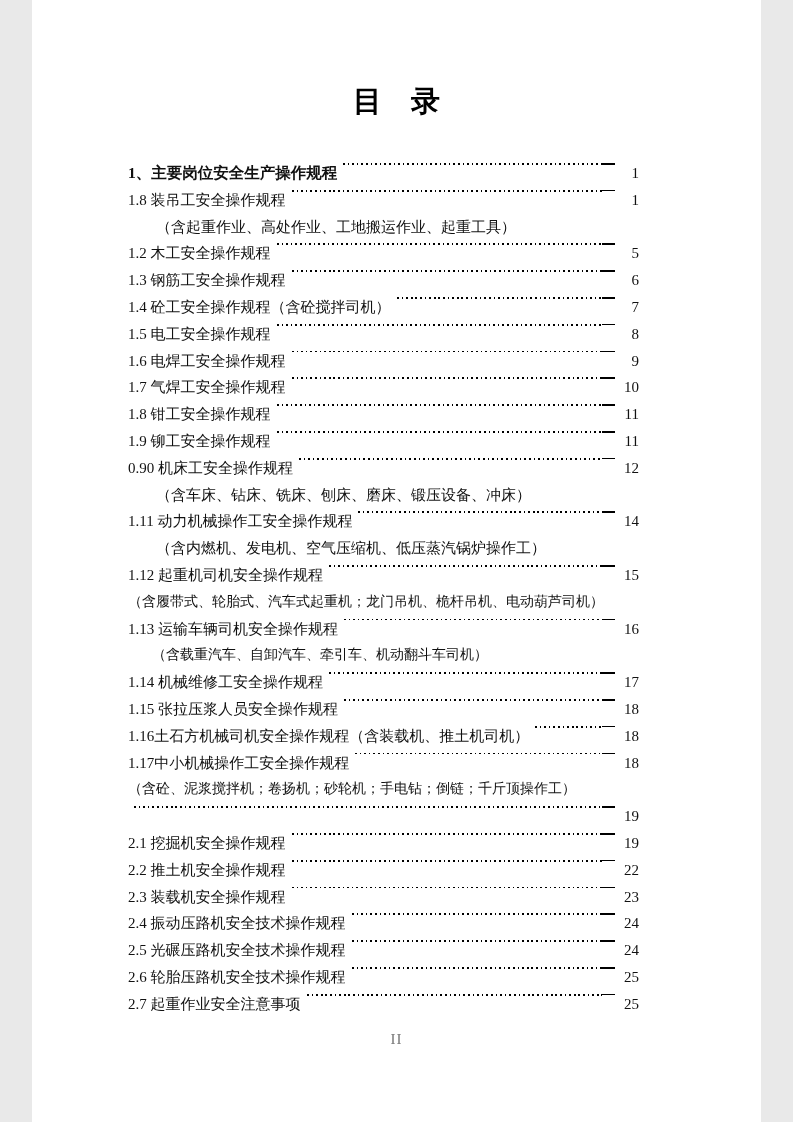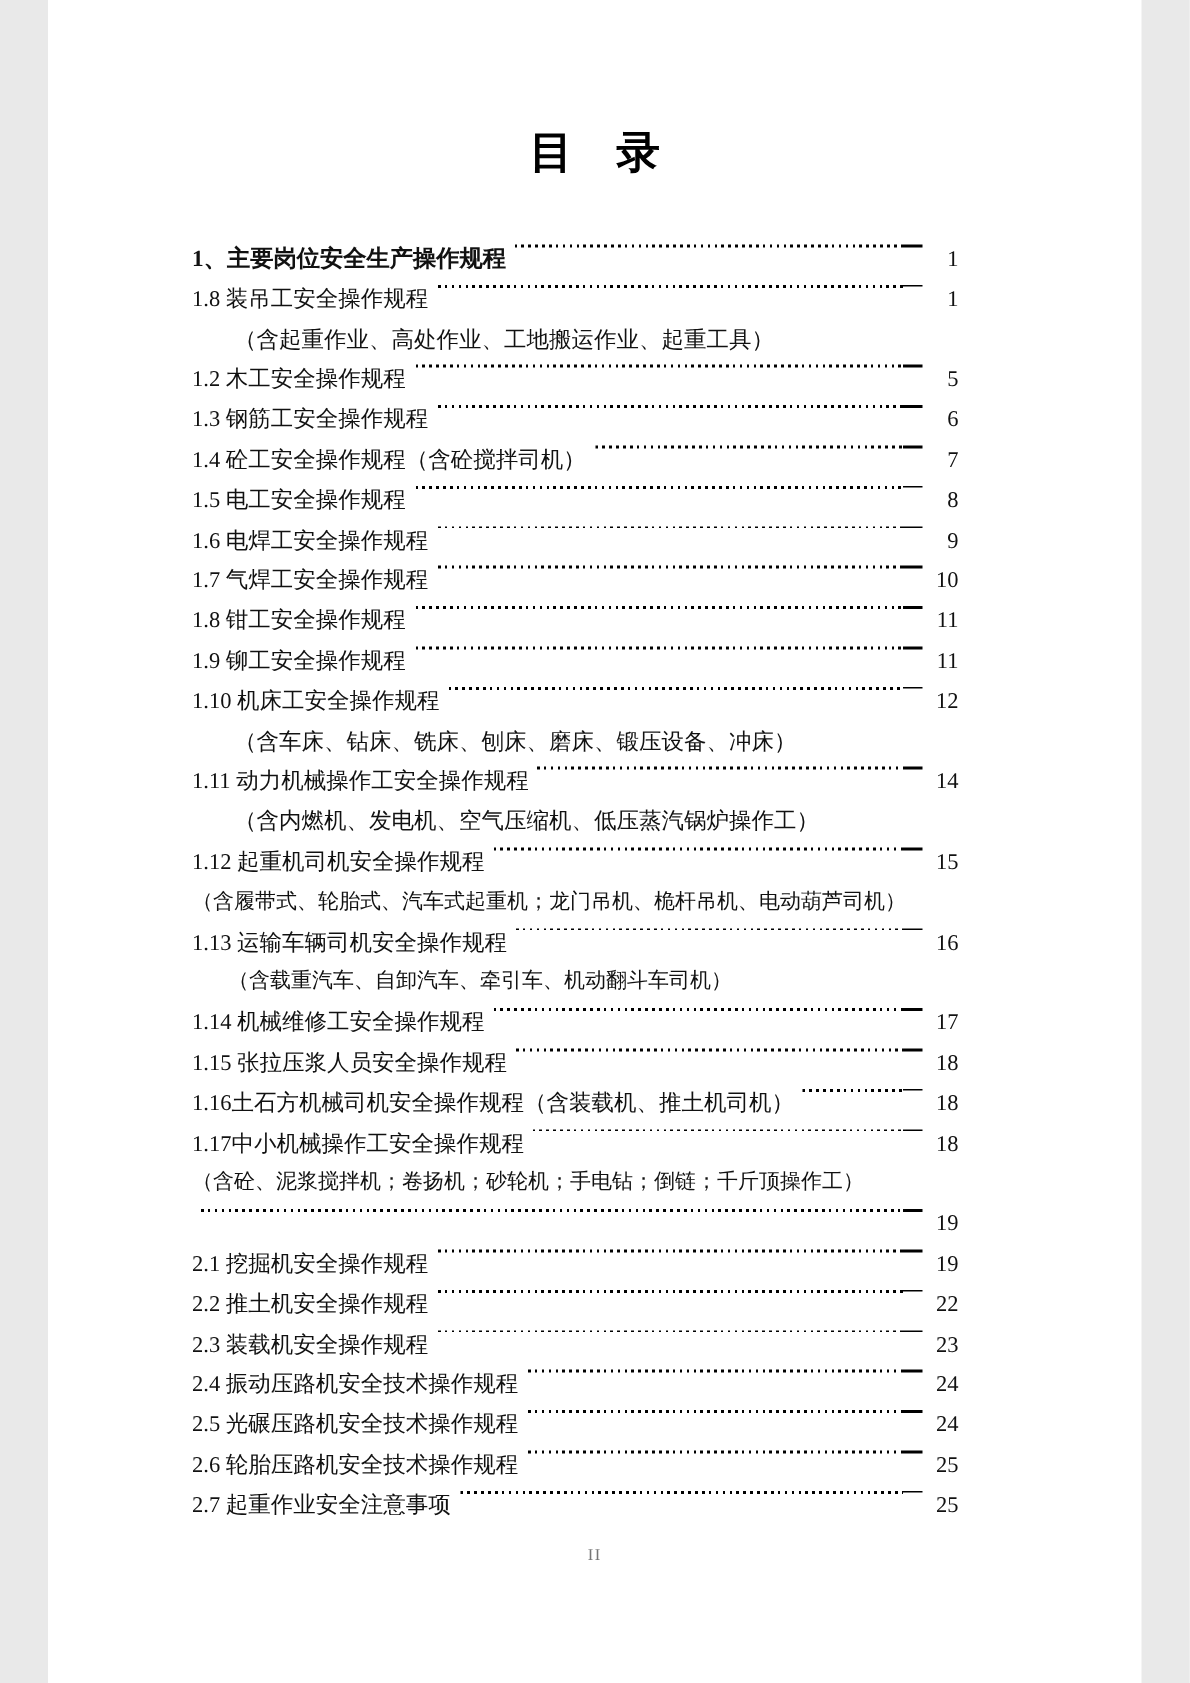--- a/index.html
+++ b/index.html
@@ -67,21 +67,21 @@
     min-width: 22px;
     text-align: right;
     white-space: nowrap;
   }
   .footer {
     position: absolute;
     top: 1031px;
     left: 0;
     width: 100%;
     text-align: center;
-    font-size: 11px;
+    font-size: 15px;
     letter-spacing: 1px;
     color: #767676;
   }
 </style>
 </head>
 <body>
 
 <div class="page">
   <h1 class="doc-title">目　录</h1>
   <div class="toc" id="toc">
@@ -142,21 +142,21 @@
         <span class="leader-solid"></span>
         <span class="toc-page">11</span>
       </div>
       <div class="toc-row item">
         <span class="toc-label">1.9 铆工安全操作规程</span>
         <span class="leader"></span>
         <span class="leader-solid"></span>
         <span class="toc-page">11</span>
       </div>
       <div class="toc-row item">
-        <span class="toc-label">1.10 机床工安全操作规程</span>
+        <span class="toc-label">0.90 机床工安全操作规程</span>
         <span class="leader"></span>
         <span class="leader-solid"></span>
         <span class="toc-page">12</span>
       </div>
       <div class="toc-row note">
         <span class="toc-label">（含车床、钻床、铣床、刨床、磨床、锻压设备、冲床）</span>
       </div>
       <div class="toc-row item">
         <span class="toc-label">1.11 动力机械操作工安全操作规程</span>
         <span class="leader"></span>

